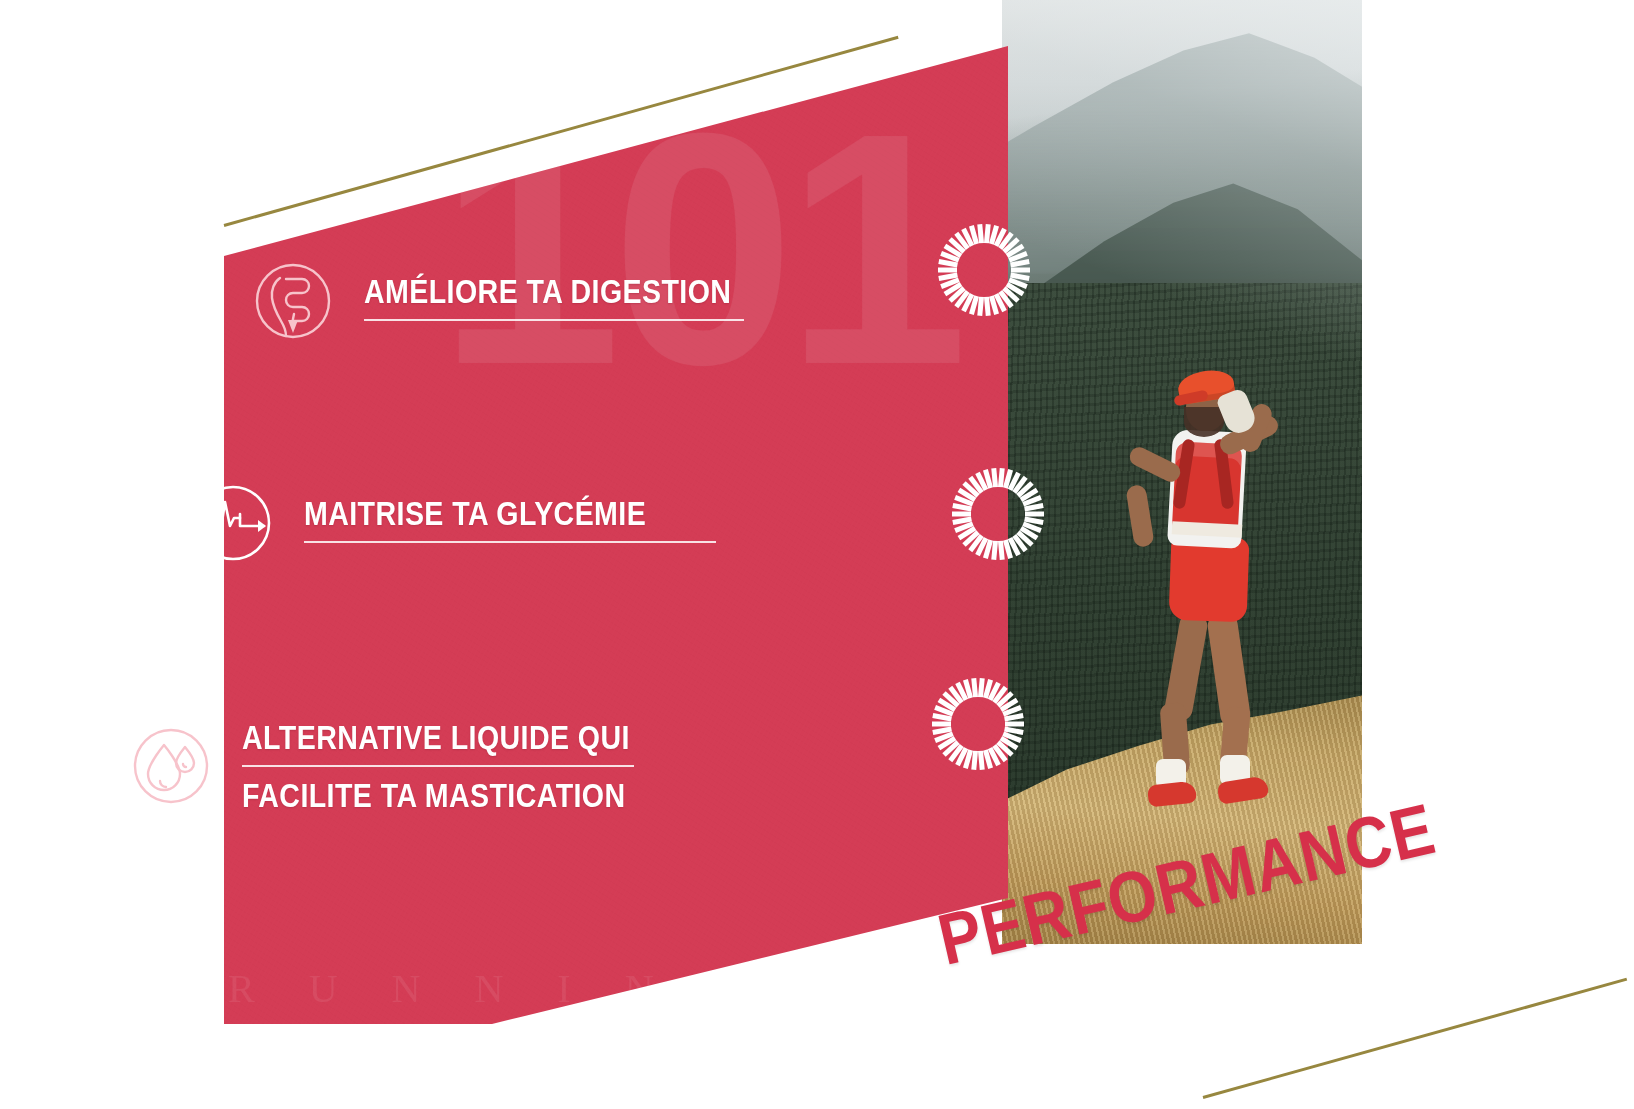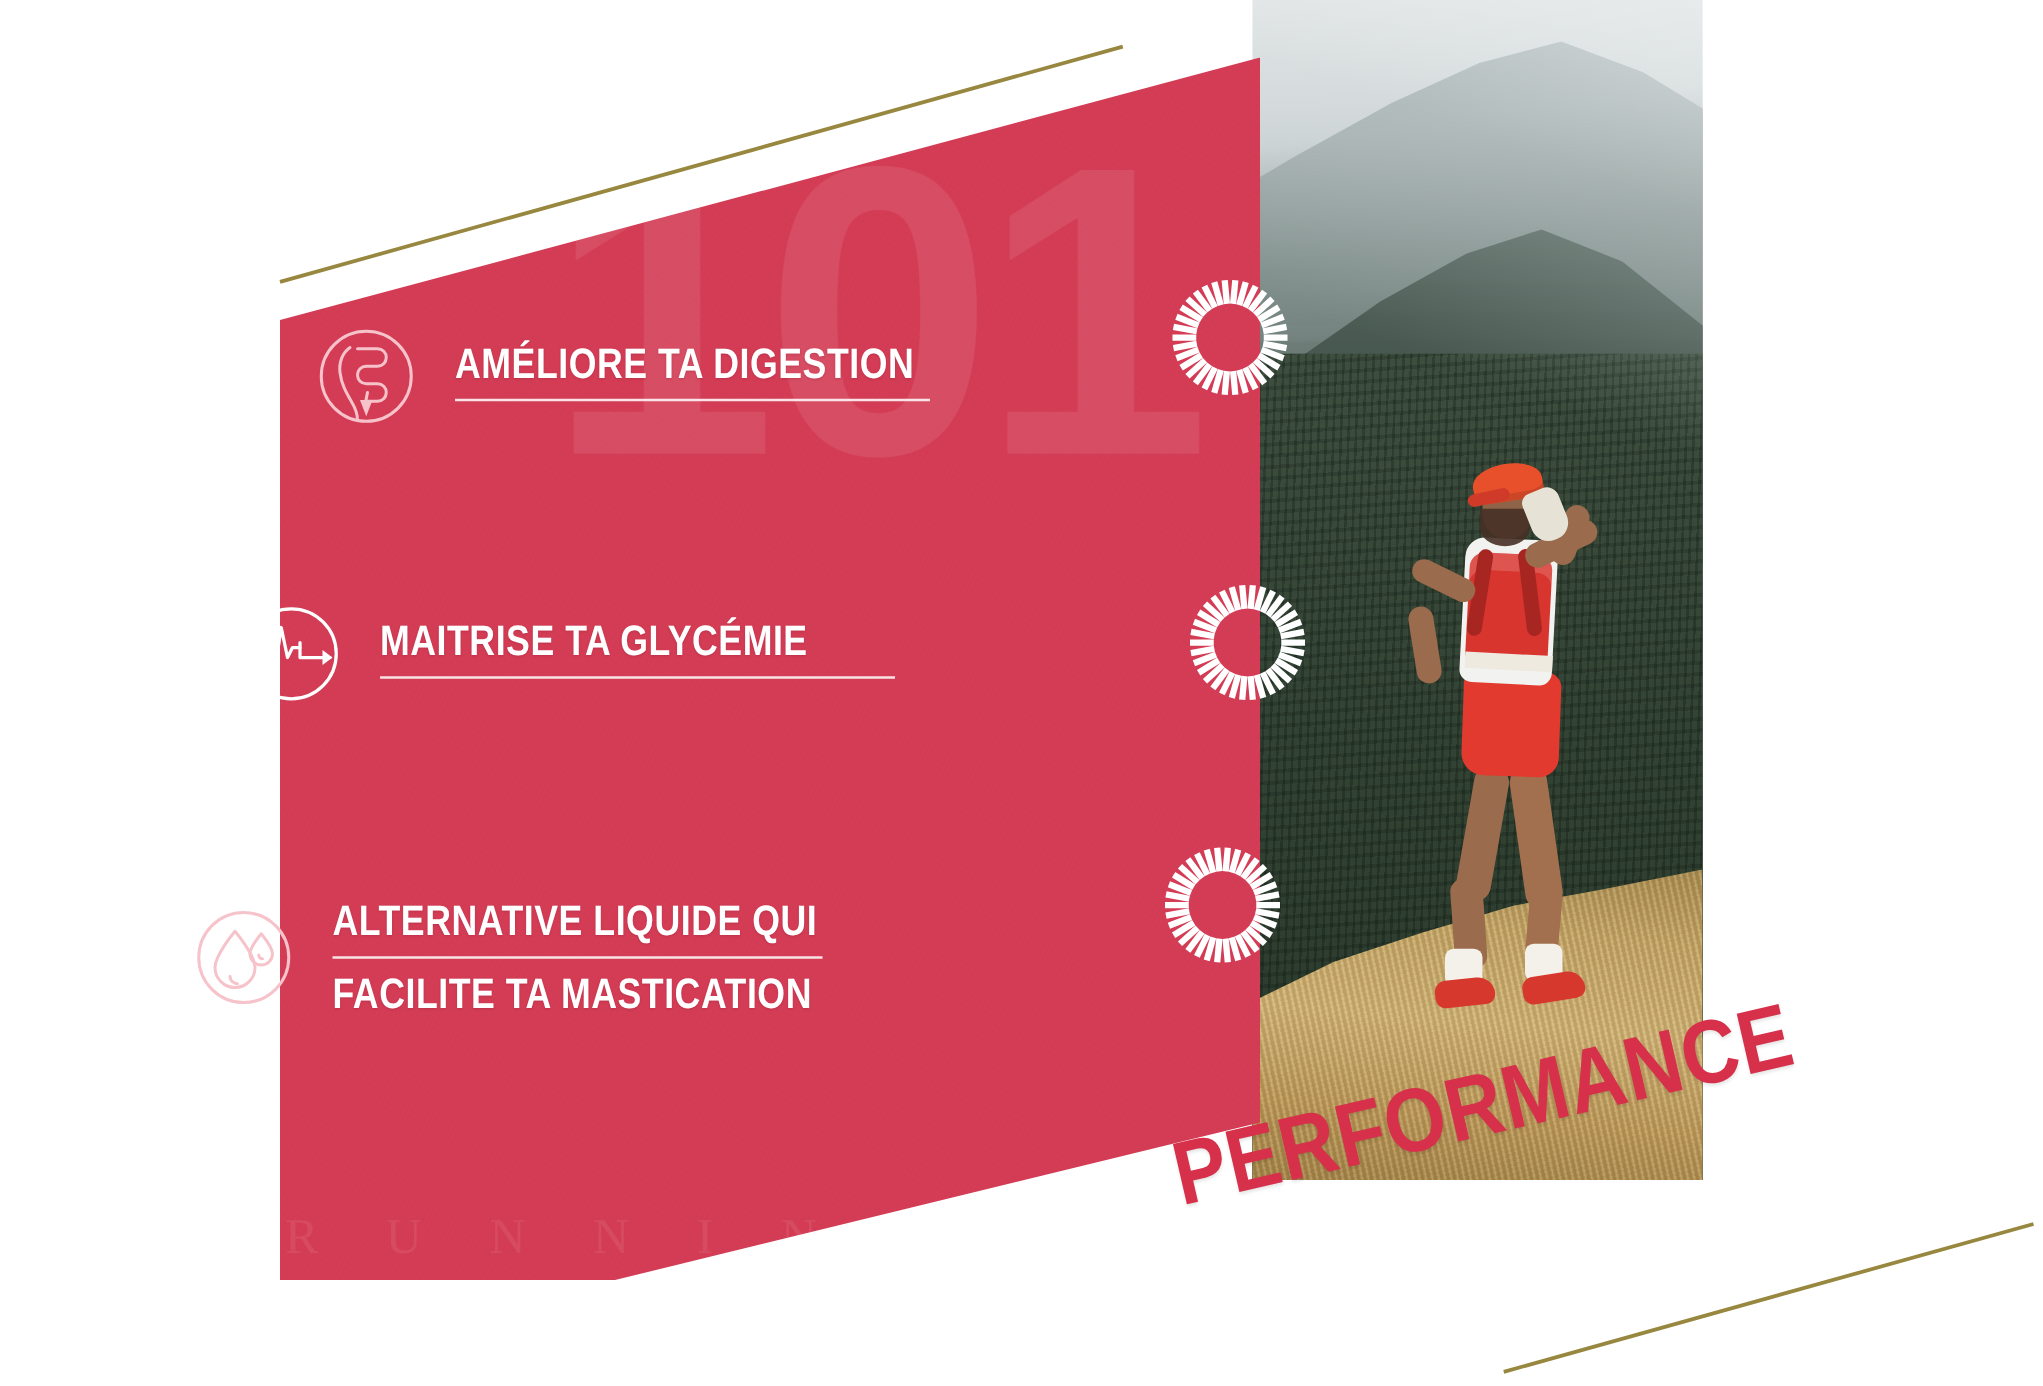--- a/index.html
+++ b/index.html
@@ -110,21 +110,21 @@
   .wm-word {
     position:absolute; left:40px; bottom:48px; width:760px;
     color:rgba(255,255,255,.08); font-size:40px; letter-spacing:22px;
     font-family:"Liberation Serif", serif; white-space:nowrap; user-select:none;
   }
 
   
   .feature { position:absolute; display:flex; align-items:center; gap:28px; }
   .f1 { left:250px; top:258px; }
   .f2 { left:190px; top:480px; }
-  .f3 { left:152px; top:718px; }
+  .f3 { left:128px; top:718px; }
 
   .ficon { width:86px; height:86px; flex:0 0 86px; }
   .ficon svg { display:block; width:86px; height:86px; }
 
   .flabels { display:flex; flex-direction:column; }
   .fline {
     color:#ffffff; font-size:34px; font-weight:700; letter-spacing:.5px;
     white-space:nowrap; line-height:1.12;
     transform:scaleX(.84); transform-origin:left center;
     text-shadow:0 1px 2px rgba(120,20,40,.25);

